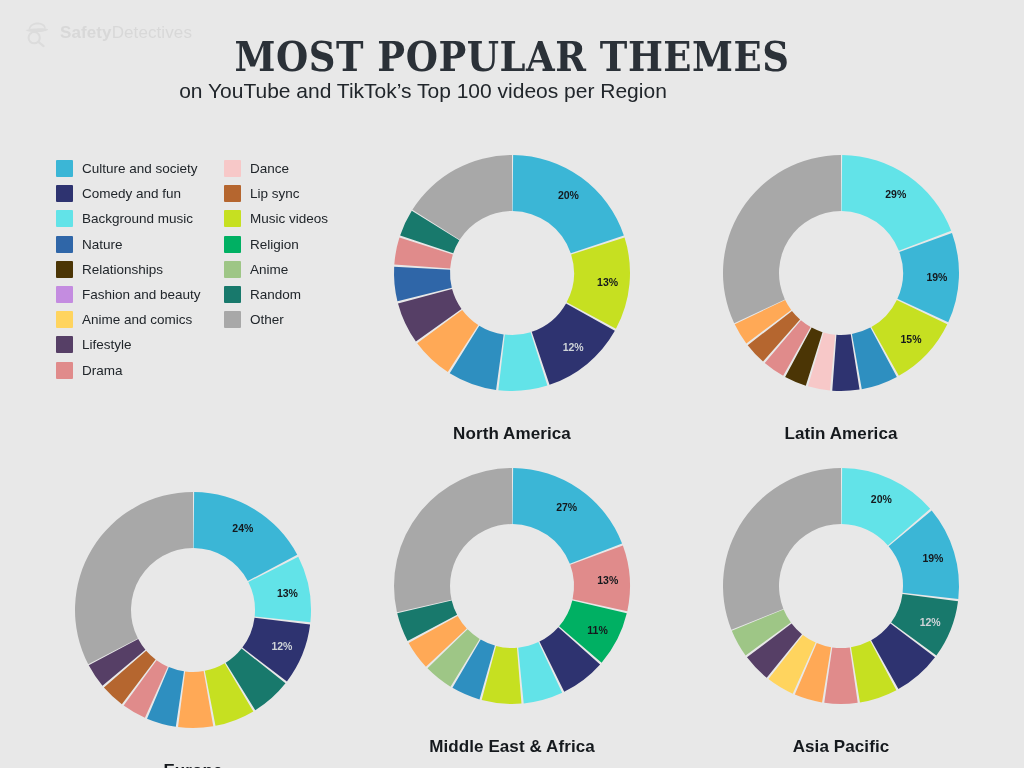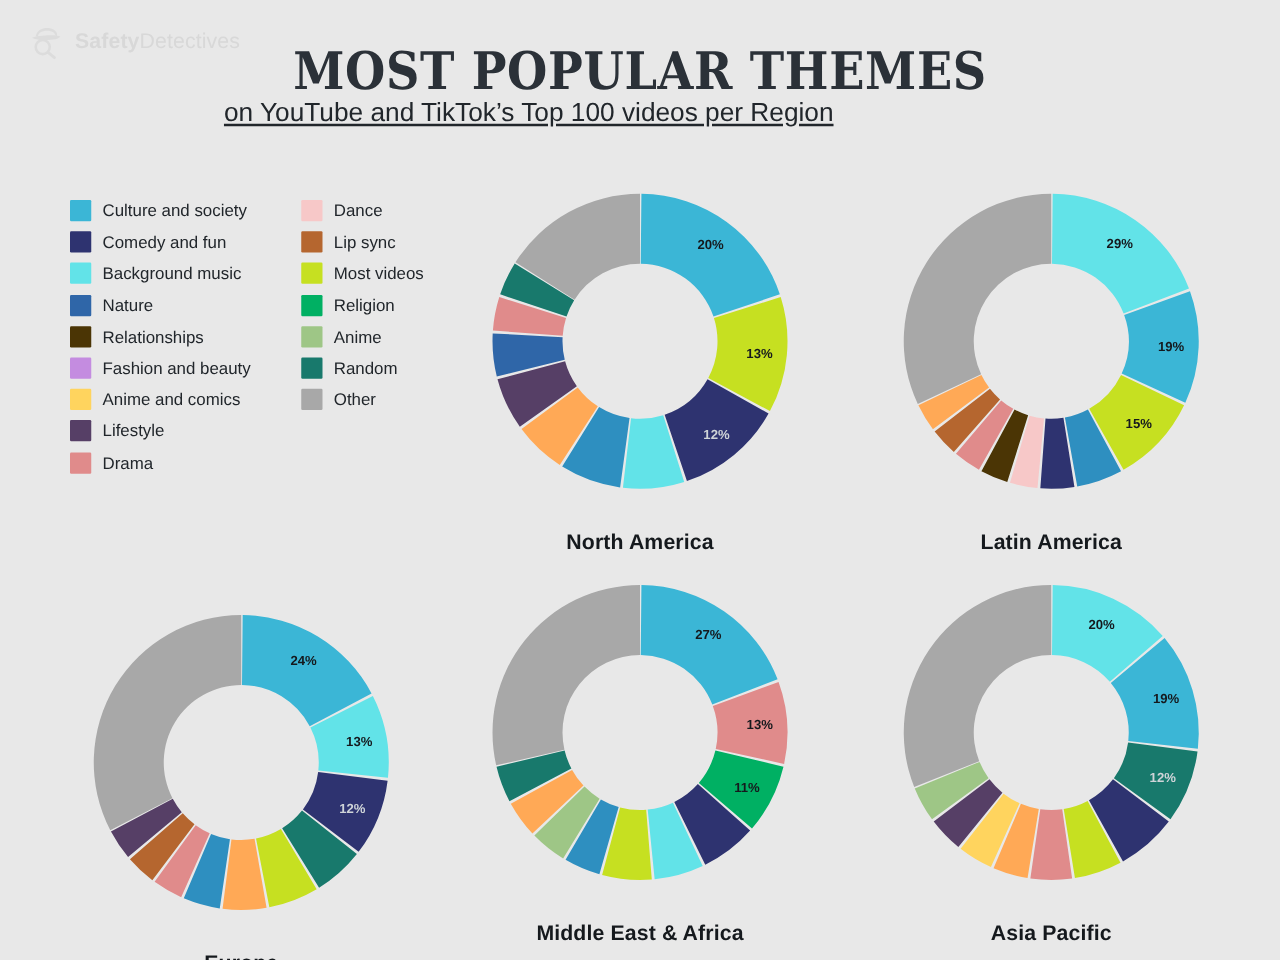--- a/index.html
+++ b/index.html
@@ -35,31 +35,30 @@
     color: #2b3138;
     text-transform: uppercase;
     transform: scaleY(1.12);
     transform-origin: center top;
   }
   #subtitle {
     position: absolute; top: 79px; left: 0; width: 846px;
     text-align: center;
     font-size: 21px;
     color: #21262b;
-    text-decoration: underline;
   }
 
   
   #legend {
     position: absolute; left: 56px; top: 156px;
     display: grid;
     grid-template-columns: 168px 168px;
     grid-auto-flow: column;
     grid-template-rows: repeat(9, 25.2px);
-    column-gap: 17px;
+    column-gap: 0px;
   }
   .legend-item { display: flex; align-items: center; gap: 9px; }
   .legend-swatch {
     width: 17px; height: 17px; flex: 0 0 17px; border-radius: 1px;
   }
   .legend-label { font-size: 13.5px; color: #21262b; white-space: nowrap; }
 
   
   .chart-block { position: absolute; width: 300px; text-align: center; }
   .donut-wrap { position: relative; width: 250px; height: 250px; margin: 0 auto; }
@@ -141,21 +140,21 @@
       <div class="legend-item">
         <span class="legend-swatch" style="background: rgb(247, 200, 200);"></span>
         <span class="legend-label">Dance</span>
       </div>
       <div class="legend-item">
         <span class="legend-swatch" style="background: rgb(181, 102, 47);"></span>
         <span class="legend-label">Lip sync</span>
       </div>
       <div class="legend-item">
         <span class="legend-swatch" style="background: rgb(198, 224, 33);"></span>
-        <span class="legend-label">Most videos</span>
+        <span class="legend-label">Music videos</span>
       </div>
       <div class="legend-item">
         <span class="legend-swatch" style="background: rgb(0, 176, 99);"></span>
         <span class="legend-label">Religion</span>
       </div>
       <div class="legend-item">
         <span class="legend-swatch" style="background: rgb(158, 198, 134);"></span>
         <span class="legend-label">Anime</span>
       </div>
       <div class="legend-item">

